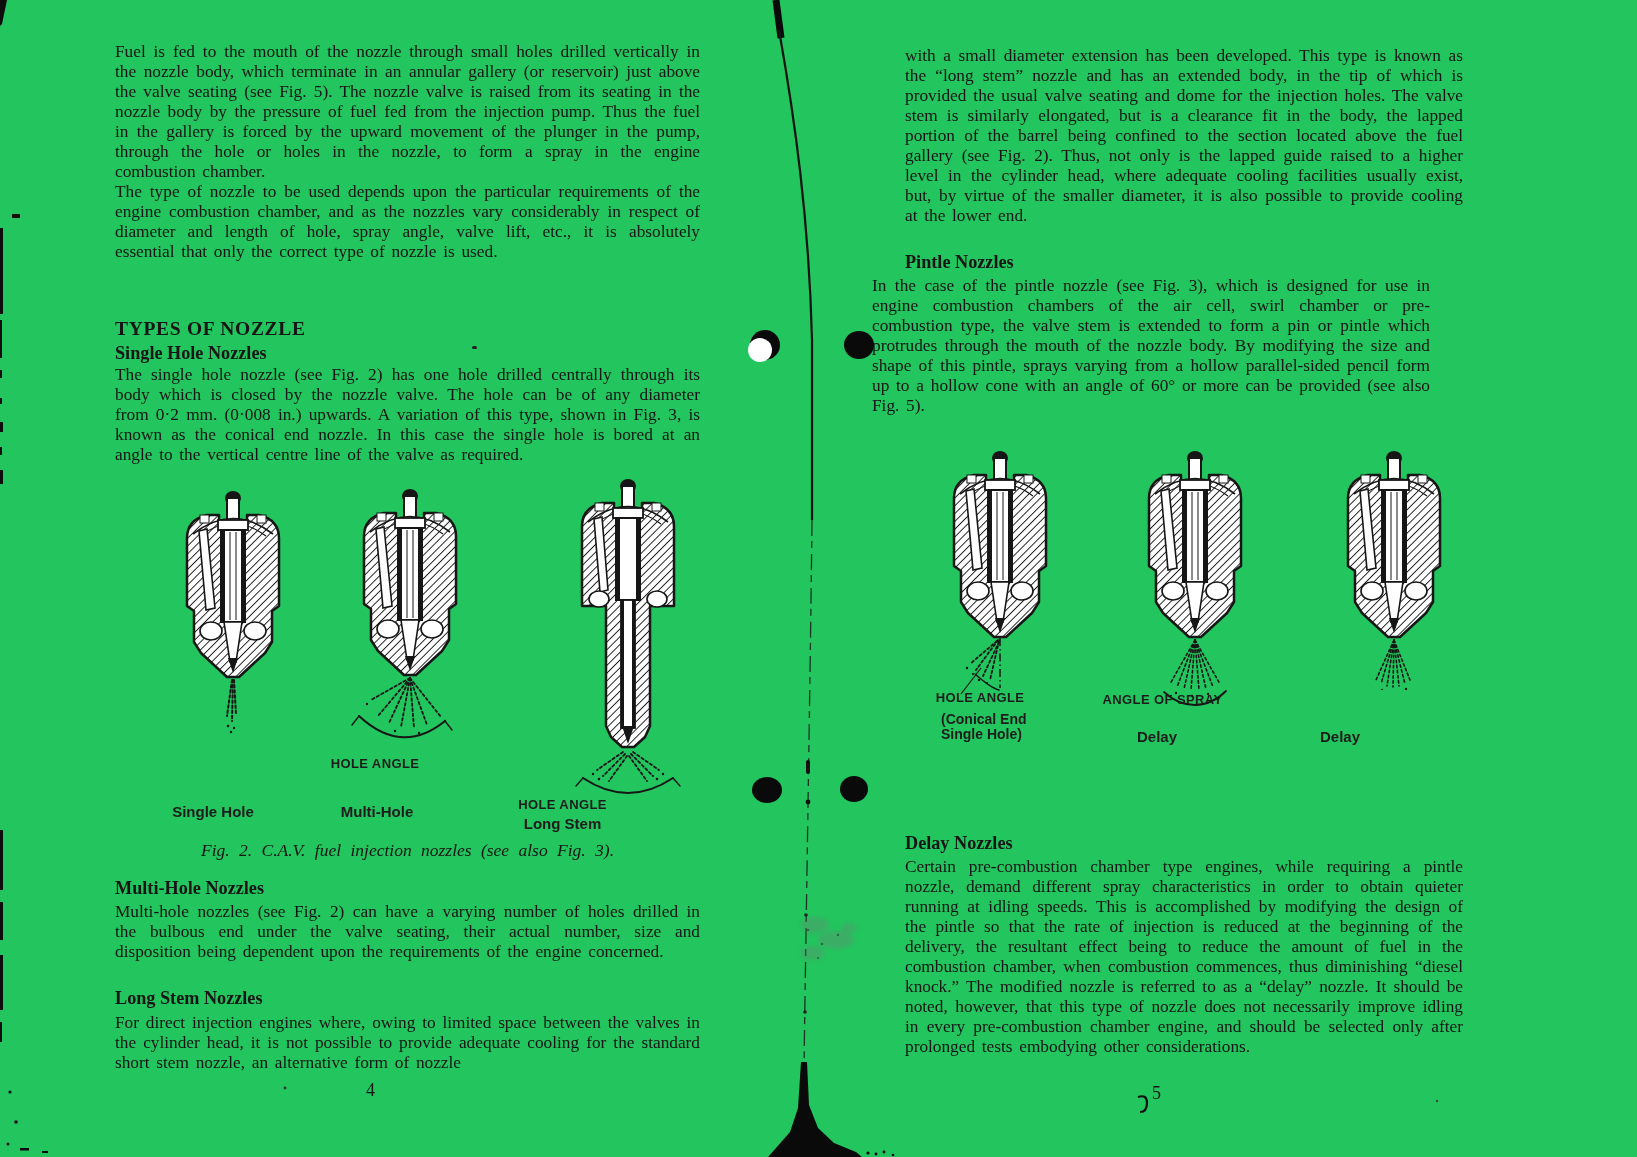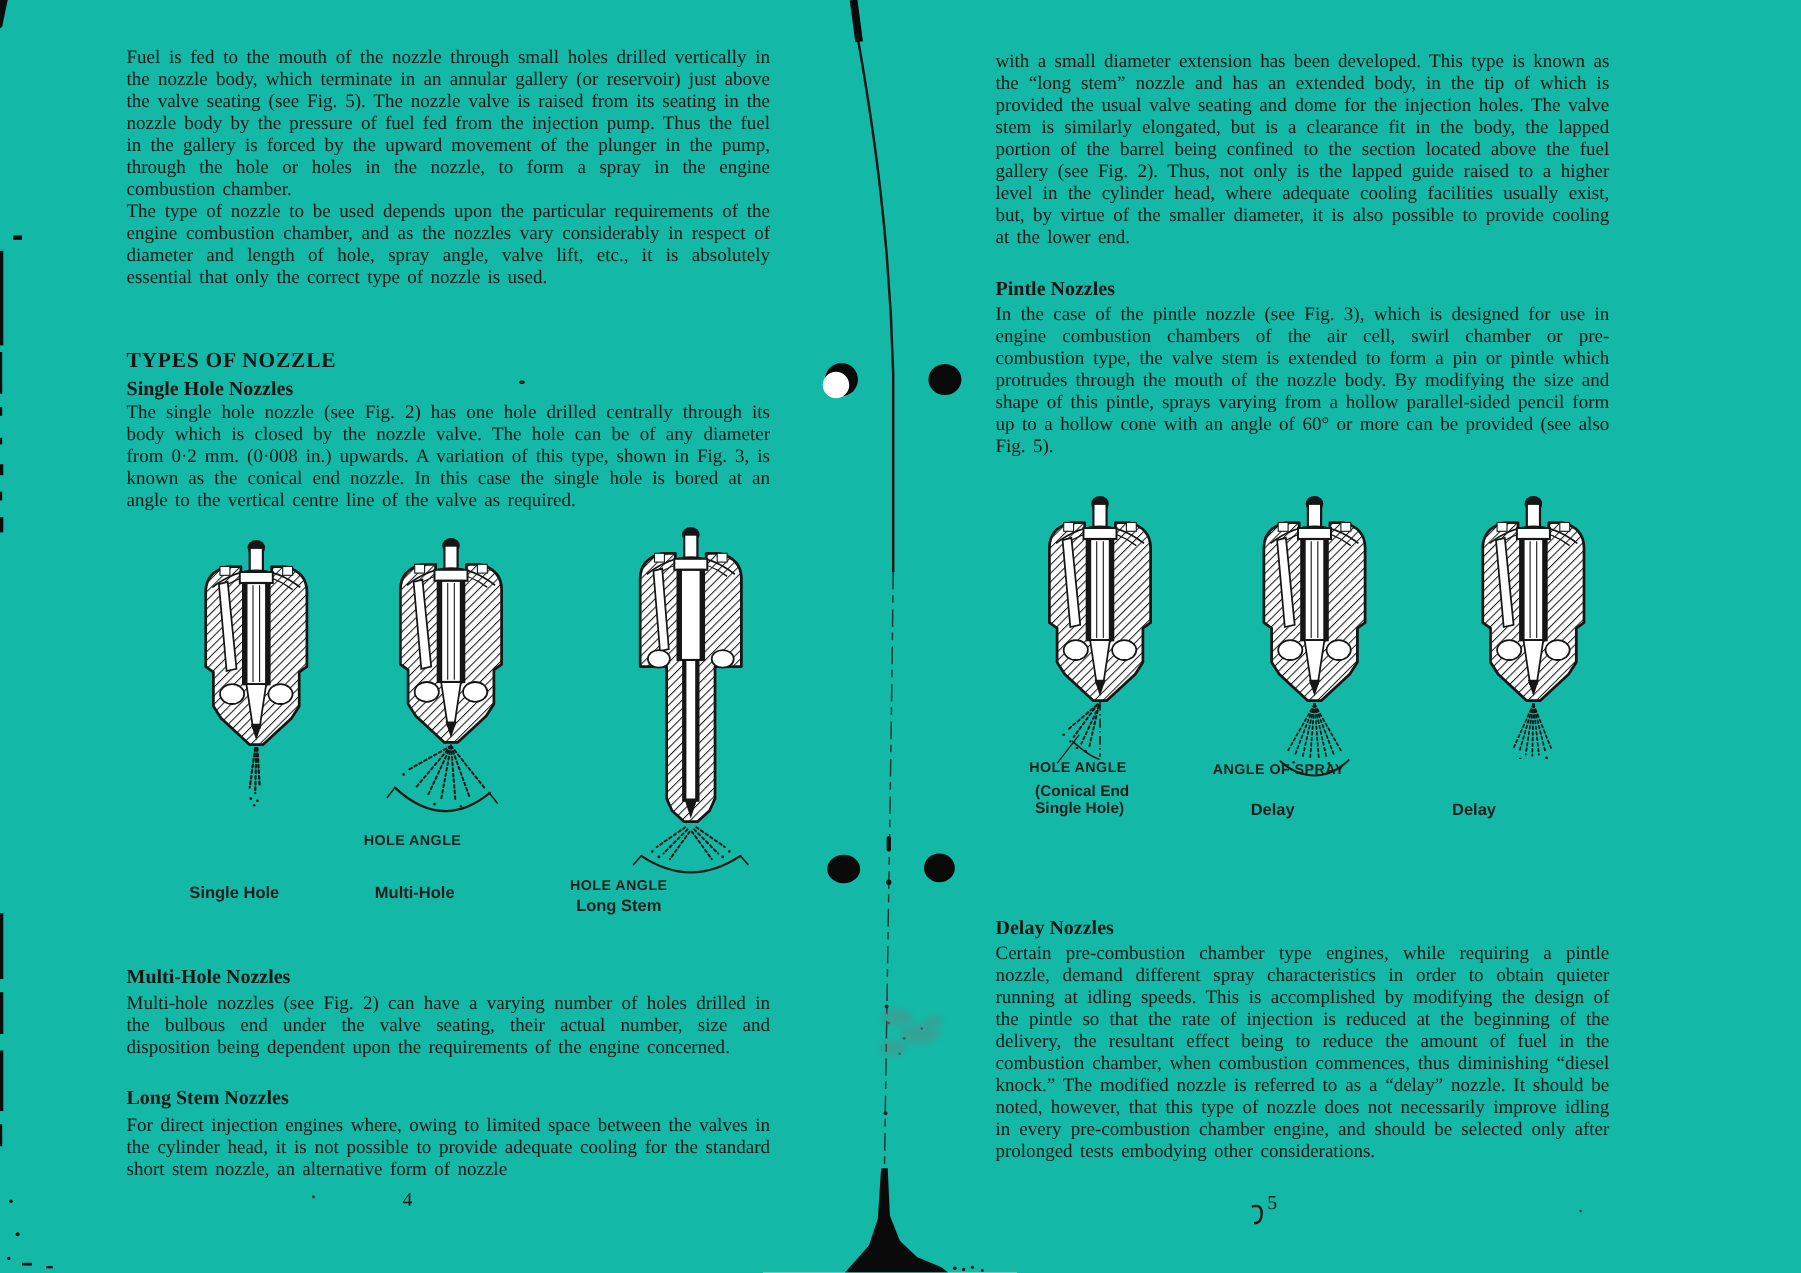--- a/index.html
+++ b/index.html
@@ -1,16 +1,16 @@
 <!DOCTYPE html>
 <html><head>
 <meta charset="utf-8">
 <style>
   html,body{margin:0;padding:0;background:#e8e8e8;}
-  #scan{position:relative;width:1637px;height:1157px;background:#14b8a6;overflow:hidden;
+  #scan{position:relative;width:1637px;height:1157px;background:#22c55e;overflow:hidden;
         font-family:"Liberation Serif",serif;color:#151515;}
   .abs{position:absolute;}
   .body-text{font-size:17.3px;line-height:20px;text-align:justify;word-spacing:2.4px;}
   .body-text p{margin:0;}
   .mainhead{font-weight:bold;font-size:19.5px;letter-spacing:.7px;}
   .subhead{font-weight:bold;font-size:18.2px;}
   .caption{font-style:italic;font-size:17.5px;text-align:center;word-spacing:5px;}
   .figlabel{font-family:"Liberation Sans",sans-serif;font-weight:bold;color:#1c1c1c;text-align:center;}
   .caps{font-size:13px;letter-spacing:.4px;}
   .nameLbl{font-size:15px;}
@@ -138,39 +138,40 @@
     <path class="arcline" d="M20,300 L13,308" style="stroke-width:1.4"></path>
     <path class="arcline" d="M110,300 L117,308" style="stroke-width:1.4"></path>
   </svg>
 
   <div class="abs figlabel caps" style="left:320px;top:756px;width:110px;">HOLE ANGLE</div>
   <div class="abs figlabel caps" style="left:505px;top:797px;width:115px;">HOLE ANGLE</div>
   <div class="abs figlabel nameLbl" style="left:158px;top:803px;width:110px;">Single Hole</div>
   <div class="abs figlabel nameLbl" style="left:322px;top:803px;width:110px;">Multi-Hole</div>
   <div class="abs figlabel nameLbl" style="left:505px;top:815px;width:115px;">Long Stem</div>
 
+  <div class="abs caption" style="left:115px;top:840px;width:585px;">Fig. 2.   C.A.V. fuel injection nozzles (see also Fig. 3).</div>
 
   <div class="abs subhead" style="left:115px;top:878px;">Multi-Hole Nozzles</div>
   <div class="abs body-text" style="left:115px;top:902px;width:585px;">
     <p>Multi-hole nozzles (see Fig. 2) can have a varying number of holes drilled in the bulbous end under the valve seating, their actual number, size and disposition being dependent upon the requirements of the engine concerned.</p>
   </div>
 
   <div class="abs subhead" style="left:115px;top:988px;text-align:center;">Long Stem Nozzles</div>
   <div class="abs body-text" style="left:115px;top:1013px;width:585px;">
     <p>For direct injection engines where, owing to limited space between the valves in the cylinder head, it is not possible to provide adequate cooling for the standard short stem nozzle, an alternative form of nozzle</p>
   </div>
 
   <div class="abs pagenum" style="left:366px;top:1080px;">4</div>
 
   <div class="abs body-text" style="left:905px;top:46px;width:558px;">
     <p>with a small diameter extension has been developed.  This type is known as the “long stem” nozzle and has an extended body, in the tip of which is provided the usual valve seating and dome for the injection holes.  The valve stem is similarly elongated, but is a clearance fit in the body, the lapped portion of the barrel being confined to the section located above the fuel gallery (see Fig. 2).  Thus, not only is the lapped guide raised to a higher level in the cylinder head, where adequate cooling facilities usually exist, but, by virtue of the smaller diameter, it is also possible to provide cooling at the lower end.</p>
   </div>
 
   <div class="abs subhead" style="left:905px;top:252px;">Pintle Nozzles</div>
-  <div class="abs body-text" style="left:905px;top:276px;width:558px;">
+  <div class="abs body-text" style="left:872px;top:276px;width:558px;">
     <p>In the case of the pintle nozzle (see Fig. 3), which is designed for use in engine combustion chambers of the air cell, swirl chamber or pre-combustion type, the valve stem is extended to form a pin or pintle which protrudes through the mouth of the nozzle body.  By modifying the size and shape of this pintle, sprays varying from a hollow parallel-sided pencil form up to a hollow cone with an angle of 60° or more can be provided (see also Fig. 5).</p>
   </div>
 
   <svg class="noz" style="left:935px;top:450px" width="130" height="245" viewBox="0 0 130 245">
     <use href="#noz-short" x="5" y="0"></use>
     <g class="spray dash" style="stroke-width:1.8">
       <path d="M63,190 L41,220"></path>
         <path d="M62,191 L35,214"></path>
         <path d="M64,192 L48,226"></path>
         <path d="M64,191 L55,230"></path>

